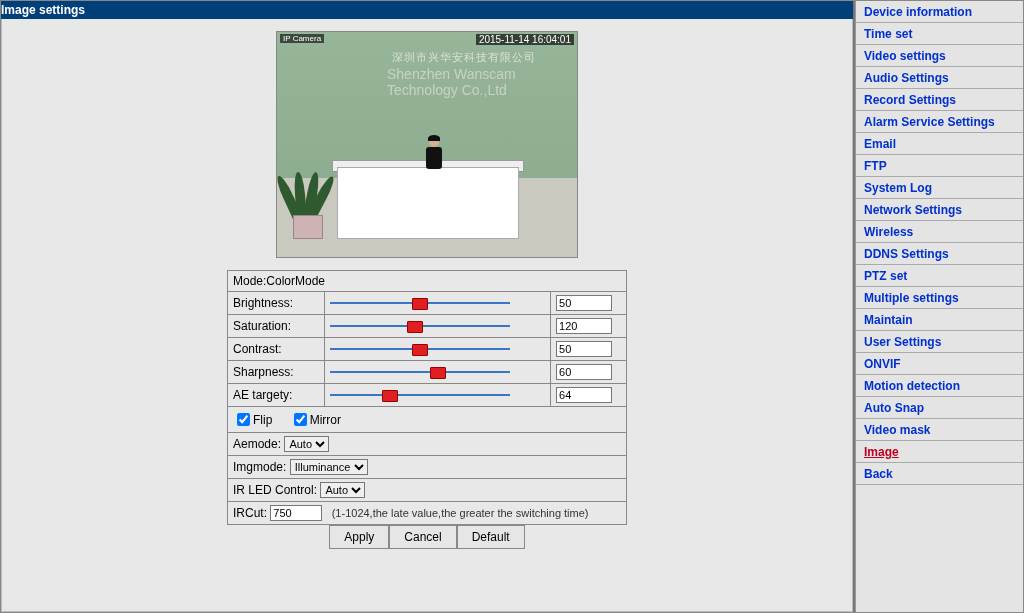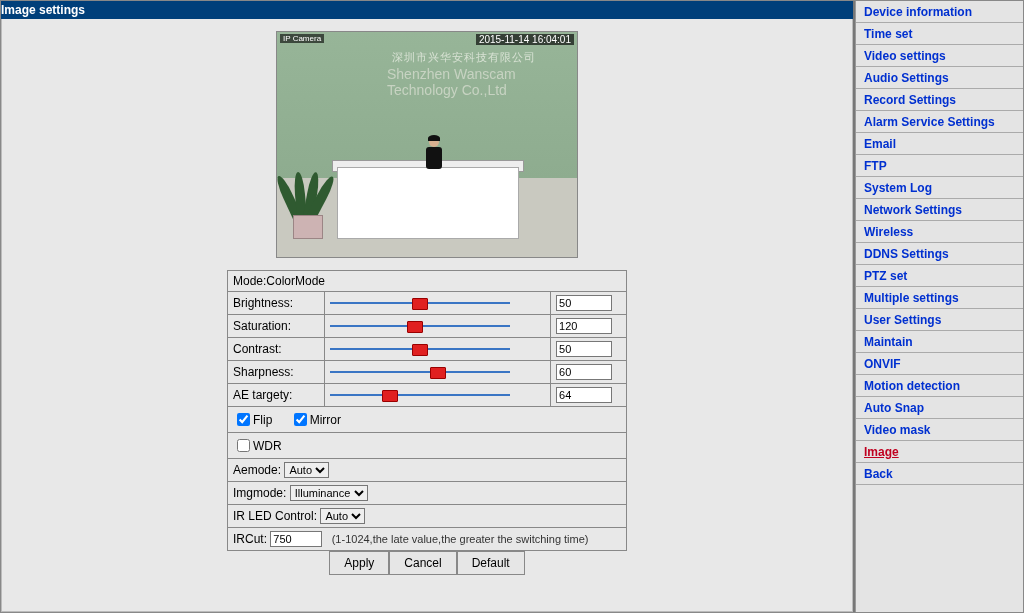--- a/index.html
+++ b/index.html
@@ -143,28 +143,20 @@
                   <input type="checkbox" checked="" style="">
                   <span>Flip</span>
                 </label>
           <label class="chk">
                   <input type="checkbox" checked="" style="">
                   <span>Mirror</span>
                 </label>
         </td>
             </tr>
 
-        <tr class="row">
-              <td colspan="3">
-          <label class="chk">
-                  <input type="checkbox" style="">
-                  <span>WDR</span>
-                </label>
-        </td>
-            </tr>
 
         <tr class="row">
               <td colspan="3">
           <span>Aemode:</span>
           <select><option>Auto</option></select>
         </td>
             </tr>
 
         <tr class="row">
               <td colspan="3">
@@ -208,22 +200,22 @@
       <a class="item">Record Settings</a>
       <a class="item">Alarm Service Settings</a>
       <a class="item">Email</a>
       <a class="item">FTP</a>
       <a class="item">System Log</a>
       <a class="item">Network Settings</a>
       <a class="item">Wireless</a>
       <a class="item">DDNS Settings</a>
       <a class="item">PTZ set</a>
       <a class="item">Multiple settings</a>
+      <a class="item">Maintain</a>
       <a class="item">User Settings</a>
-      <a class="item">Maintain</a>
       <a class="item">ONVIF</a>
       <a class="item">Motion detection</a>
       <a class="item">Auto Snap</a>
       <a class="item">Video mask</a>
       <a class="item active">Image</a>
       <a class="item">Back</a>
     </div>
 
 </div>
 

